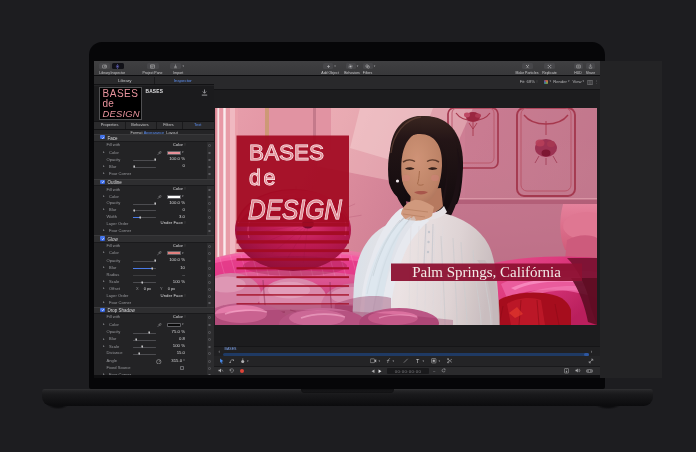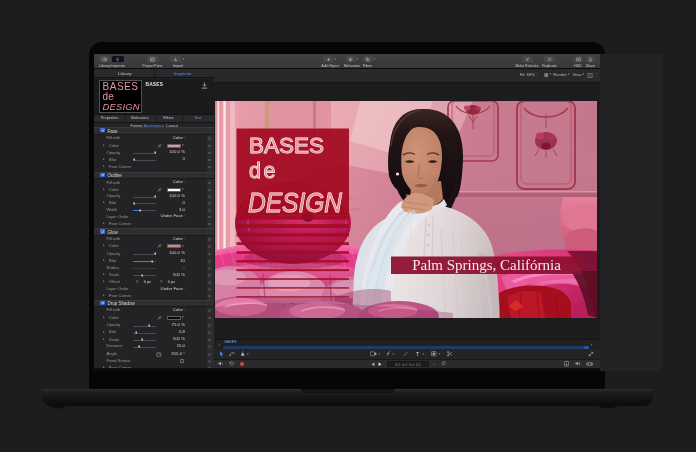--- a/index.html
+++ b/index.html
@@ -5,21 +5,21 @@
 html,body{width:696px;height:452px;background:#1d1d20;overflow:hidden;}
 body{font-family:"Liberation Sans",sans-serif;position:relative;}
 .ab{position:absolute;}
 </style></head><body>
 
 <div class="ab" style="left:89px;top:41.5px;width:516px;height:347.5px;background:#060608;border-radius:13px 13px 2px 2px;"></div>
 <div class="ab" style="left:41.5px;top:388.5px;width:611px;height:17.5px;background:linear-gradient(180deg,#313133 0%,#242426 10%,#1a1a1c 30%,#131315 62%,#0b0b0d 100%);border-radius:3px 3px 9px 9px;"></div>
 <div class="ab" style="left:301px;top:388.5px;width:93px;height:4px;background:linear-gradient(180deg,#121214,#19191b);border-radius:0 0 7px 7px;box-shadow:inset 0 -0.5px 1px rgba(0,0,0,.45);"></div>
 <div class="ab" style="left:48px;top:404.5px;width:20px;height:4px;background:radial-gradient(ellipse at 50% 0%,#0c0c0e 40%,rgba(12,12,14,0) 75%);"></div>
 <div class="ab" style="left:596px;top:404.5px;width:24px;height:4px;background:radial-gradient(ellipse at 50% 0%,#0c0c0e 40%,rgba(12,12,14,0) 75%);"></div>
-<div class="ab" style="left:94px;top:54px;width:568px;height:317px;background:#232325;overflow:hidden;">
+<div class="ab" style="left:94px;top:61px;width:568px;height:317px;background:#232325;overflow:hidden;">
 <div class="ab" style="left:0px;top:0px;width:506px;height:14.9px;background:linear-gradient(180deg,#404042,#38383a);border-bottom:1px solid #0d0d0f;"></div>
 <div class="ab" style="left:5.2px;top:2.3px;width:11px;height:6.2px;background:#47474a;border-radius:1.5px;display:flex;align-items:center;justify-content:center;">
       <svg width="5" height="5" viewBox="0 0 10 10">
         <rect x="1" y="2" width="8" height="6" rx="1" fill="none" stroke="#b9b9bb"></rect>
         <circle cx="6.4" cy="4.6" r="1.6" fill="none" stroke="#b9b9bb"></circle>
       </svg>
     </div>
 <div class="ab" style="left:17.8px;top:2.3px;width:12px;height:6.2px;background:#111117;border-radius:1.5px;display:flex;align-items:center;justify-content:center;">
       <svg width="5" height="5" viewBox="0 0 10 10">
         <path d="M5 1 L7.2 5 L5 9 L2.8 5 Z" fill="none" stroke="#7f7ff5"></path>

